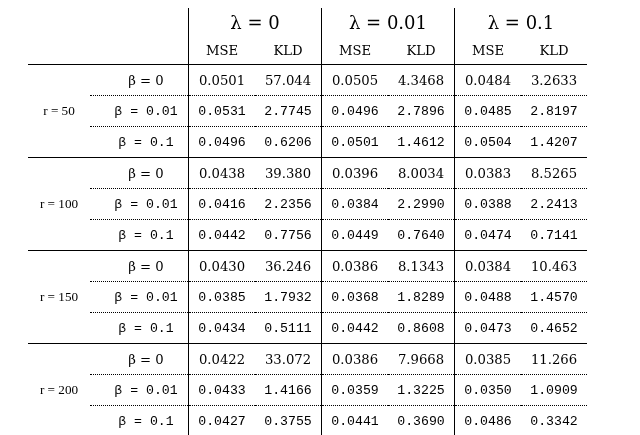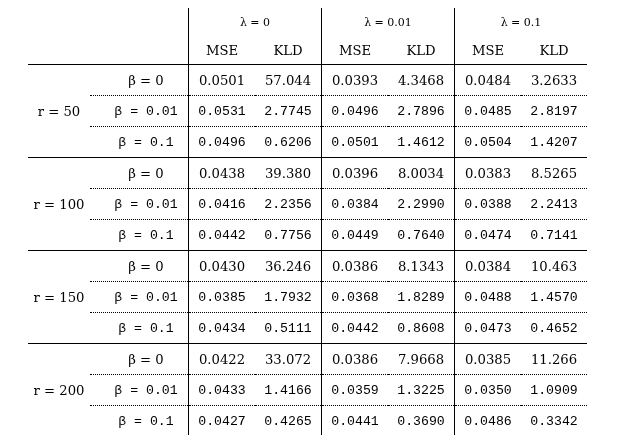--- a/index.html
+++ b/index.html
@@ -32,21 +32,21 @@
   }
   table.restab td, table.restab th {
     padding: 0;
     margin: 0;
     font-weight: normal;
     text-align: center;
     vertical-align: middle;
     white-space: nowrap;
   }
   
-  .c-r    { width: 62px; }
+  .c-r    { width: 62px; font-family: Liberation Serif, serif; }
   .c-b    { width: 84px; }
   .c-val  { width: 66px; }
 
   
   .hdr-row td { height: 28px; }
   .sub-row td { height: 28px; }
   .data-row td { height: 30px; }
 
   
   .tline  { border-top: 1.3px solid #000; }
@@ -55,21 +55,21 @@
   .dotted-top { border-top: 1.3px dotted #000; font-family: Liberation Mono, monospace; }
   .bold { font-weight: bold; }
   .beta-cell {
     text-align: left;
     padding-left: 14px !important;
   }
   .r-cell {
     text-align: center;
   }
   .grouphdr {
-    font-size: 11px;
+    font-size: 18px;
   }
   .caption {
     position: absolute;
     left: 4px;
     top: 414px;
     width: 634px;
     font-size: 12.2px;
     font-family: "DejaVu Serif", serif;
     color: #000;
     white-space: nowrap;
@@ -103,21 +103,21 @@
         <td class="c-val">KLD</td>
       </tr>
     </tbody>
 
     <tbody id="body-rows">
         <tr class="data-row">
           <td class="c-r r-cell tline" rowspan="3">r = 50</td>
           <td class="c-b beta-cell tline">β = 0</td>
           <td class="c-val vline-l tline">0.0501</td>
           <td class="c-val tline">57.044</td>
-          <td class="c-val vline-l tline">0.0393</td>
+          <td class="c-val vline-l tline">0.0505</td>
           <td class="c-val tline">4.3468</td>
           <td class="c-val vline-l tline bold">0.0484</td>
           <td class="c-val tline bold">3.2633</td>
         </tr>
         <tr class="data-row">
           <td class="c-b beta-cell dotted-top">β = 0.01</td>
           <td class="c-val vline-l dotted-top">0.0531</td>
           <td class="c-val dotted-top">2.7745</td>
           <td class="c-val vline-l dotted-top">0.0496</td>
           <td class="c-val dotted-top">2.7896</td>
@@ -204,21 +204,21 @@
           <td class="c-val vline-l dotted-top">0.0433</td>
           <td class="c-val dotted-top">1.4166</td>
           <td class="c-val vline-l dotted-top">0.0359</td>
           <td class="c-val dotted-top">1.3225</td>
           <td class="c-val vline-l dotted-top bold">0.0350</td>
           <td class="c-val dotted-top bold">1.0909</td>
         </tr>
         <tr class="data-row">
           <td class="c-b beta-cell dotted-top bline">β = 0.1</td>
           <td class="c-val vline-l dotted-top bline">0.0427</td>
-          <td class="c-val dotted-top bline">0.4265</td>
+          <td class="c-val dotted-top bline">0.3755</td>
           <td class="c-val vline-l dotted-top bline">0.0441</td>
           <td class="c-val dotted-top bline">0.3690</td>
           <td class="c-val vline-l dotted-top bline">0.0486</td>
           <td class="c-val dotted-top bline">0.3342</td>
         </tr>
       </tbody>
   </table>
 
 </div>
 

